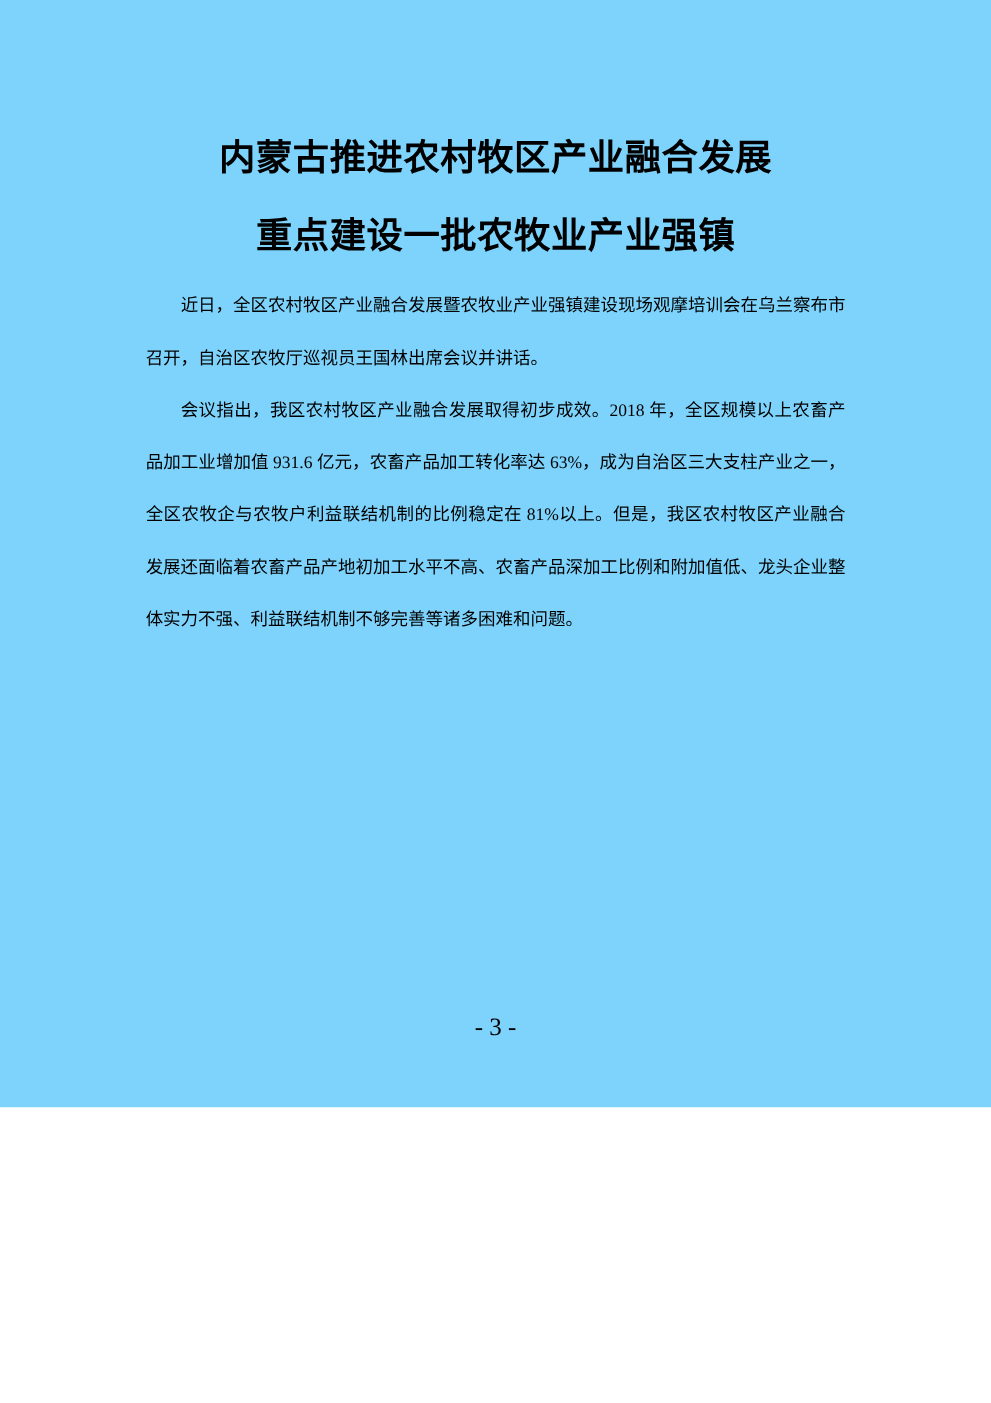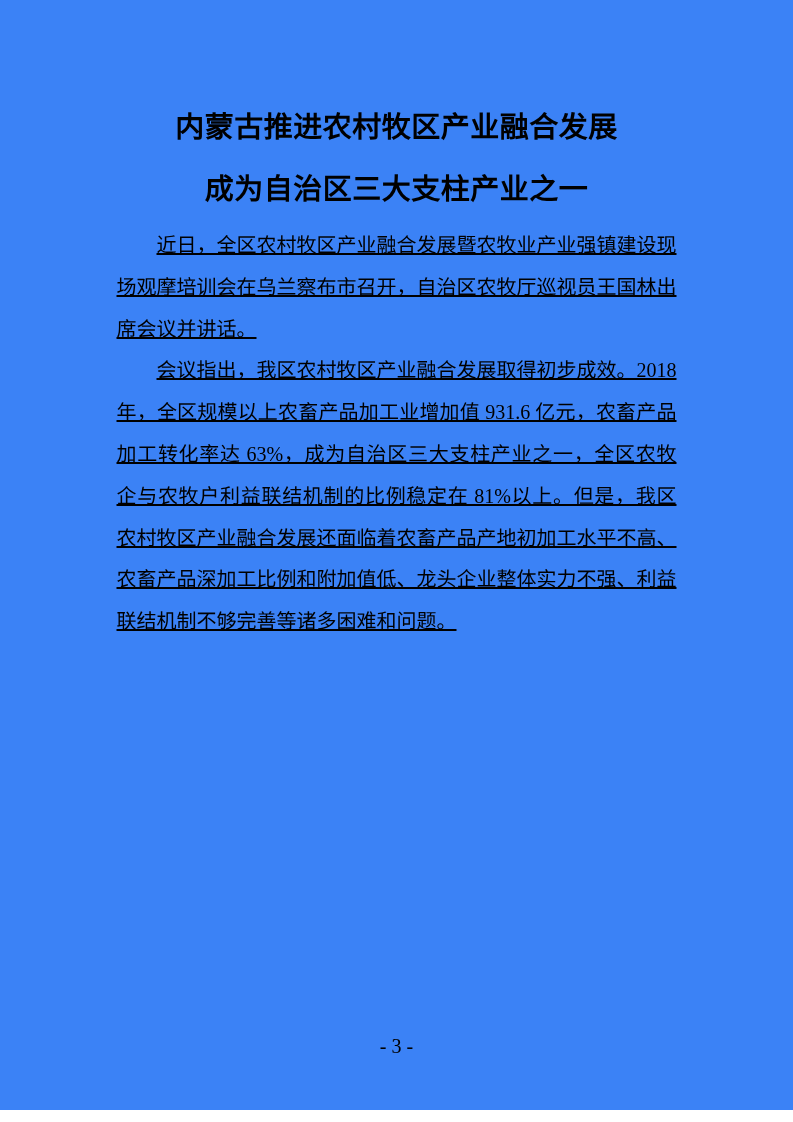--- a/index.html
+++ b/index.html
@@ -3,45 +3,44 @@
 <meta charset="utf-8">
 <style>
   html, body {
     margin: 0;
     padding: 0;
     background: #ffffff;
   }
   .page {
     position: relative;
     width: 793px;
-    height: 1110px;
-    background: #3b82f6;
+    height: 886px;
+    background: #7dd3fc;
     color: #000000;
     font-family: "Liberation Serif", "DejaVu Serif", serif;
     overflow: hidden;
   }
   .title-block {
     padding-top: 96px;
     text-align: center;
     font-weight: bold;
     font-size: 29px;
     letter-spacing: 0.5px;
   }
   .title-line {
     line-height: 62px;
     white-space: nowrap;
   }
   .doc-body {
     width: 560px;
     margin: 5px auto 0 auto;
-    font-size: 20px;
+    font-size: 14px;
     line-height: 41.8px;
     text-align: justify;
     text-justify: inter-ideograph;
-    text-decoration: underline;
   }
   .doc-body p {
     margin: 0;
     padding: 0;
     text-indent: 2em;
   }
   .page-footer {
     position: absolute;
     left: 0;
     right: 0;
@@ -51,21 +50,21 @@
     line-height: 24px;
   }
 </style>
 </head>
 <body>
 
 <div class="page">
 
   <div class="title-block">
     <div class="title-line">内蒙古推进农村牧区产业融合发展</div>
-    <div class="title-line">成为自治区三大支柱产业之一</div>
+    <div class="title-line">重点建设一批农牧业产业强镇</div>
   </div>
 
   <div class="doc-body">
     <p>近日，全区农村牧区产业融合发展暨农牧业产业强镇建设现场观摩培训会在乌兰察布市召开，自治区农牧厅巡视员王国林出席会议并讲话。</p>
     <p>会议指出，我区农村牧区产业融合发展取得初步成效。2018 年，全区规模以上农畜产品加工业增加值 931.6 亿元，农畜产品加工转化率达 63%，成为自治区三大支柱产业之一，全区农牧企与农牧户利益联结机制的比例稳定在 81%以上。但是，我区农村牧区产业融合发展还面临着农畜产品产地初加工水平不高、农畜产品深加工比例和附加值低、龙头企业整体实力不强、利益联结机制不够完善等诸多困难和问题。</p>
   </div>
 
   <div class="page-footer">- 3 -</div>
 
 </div>

